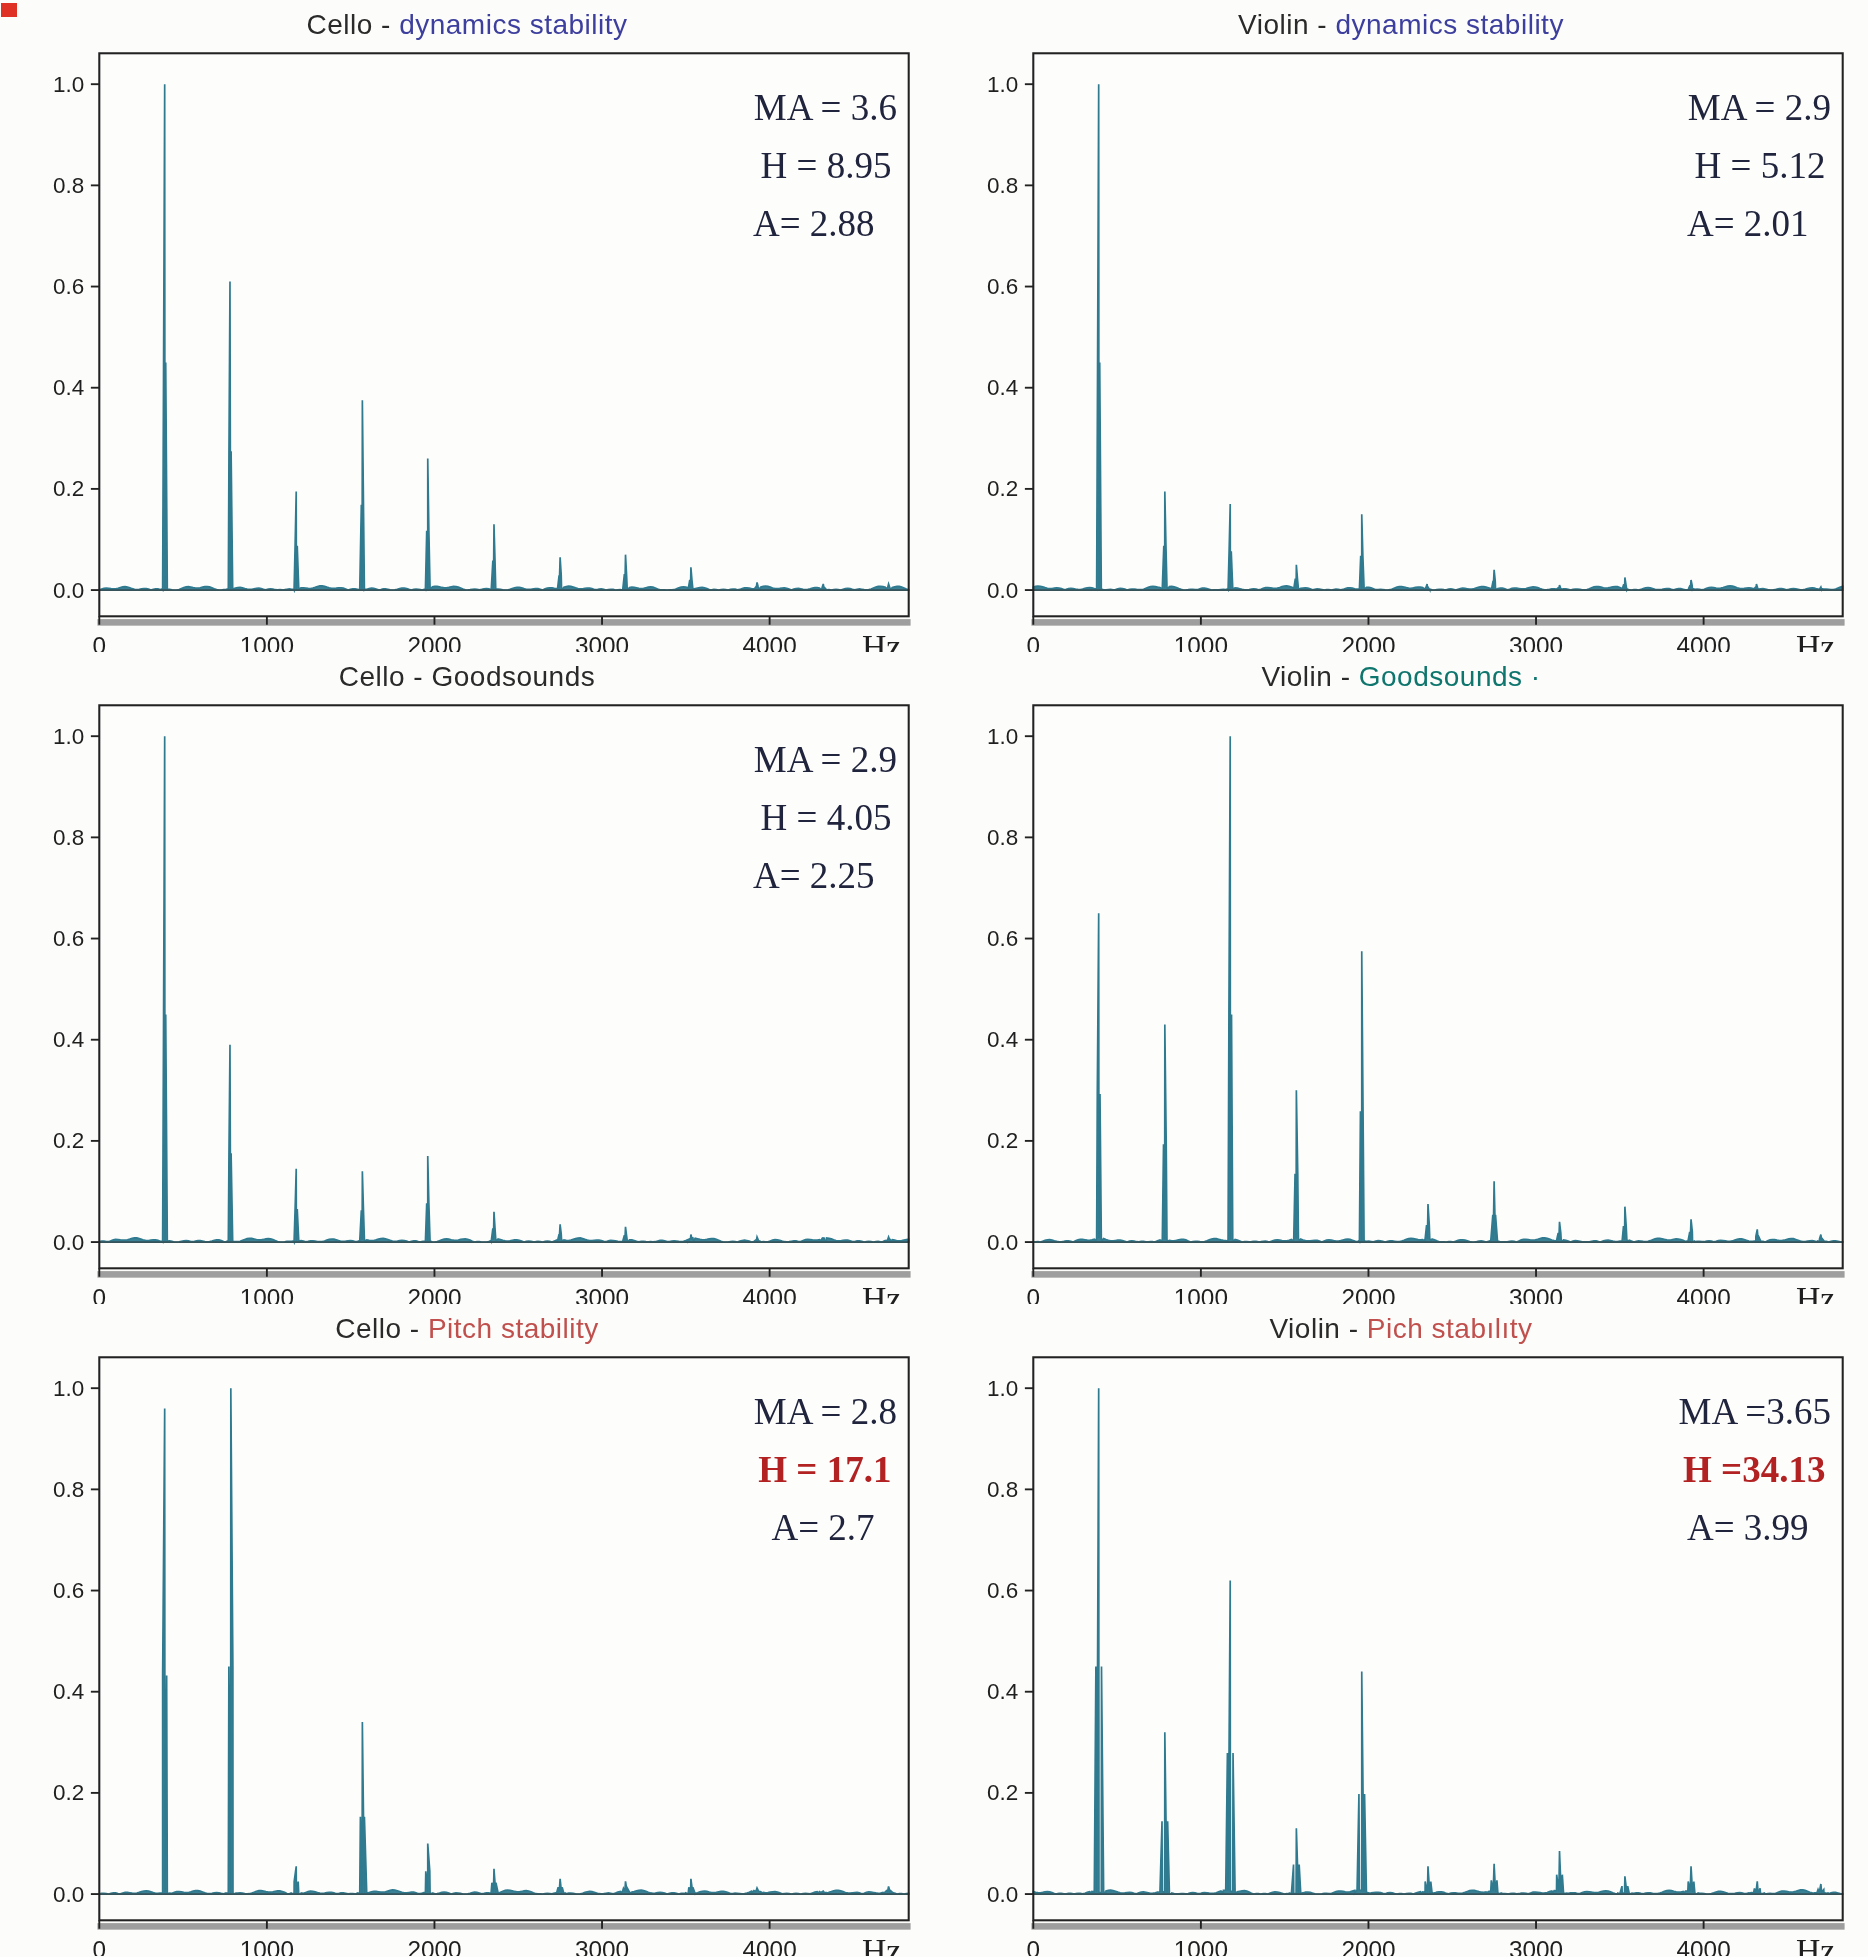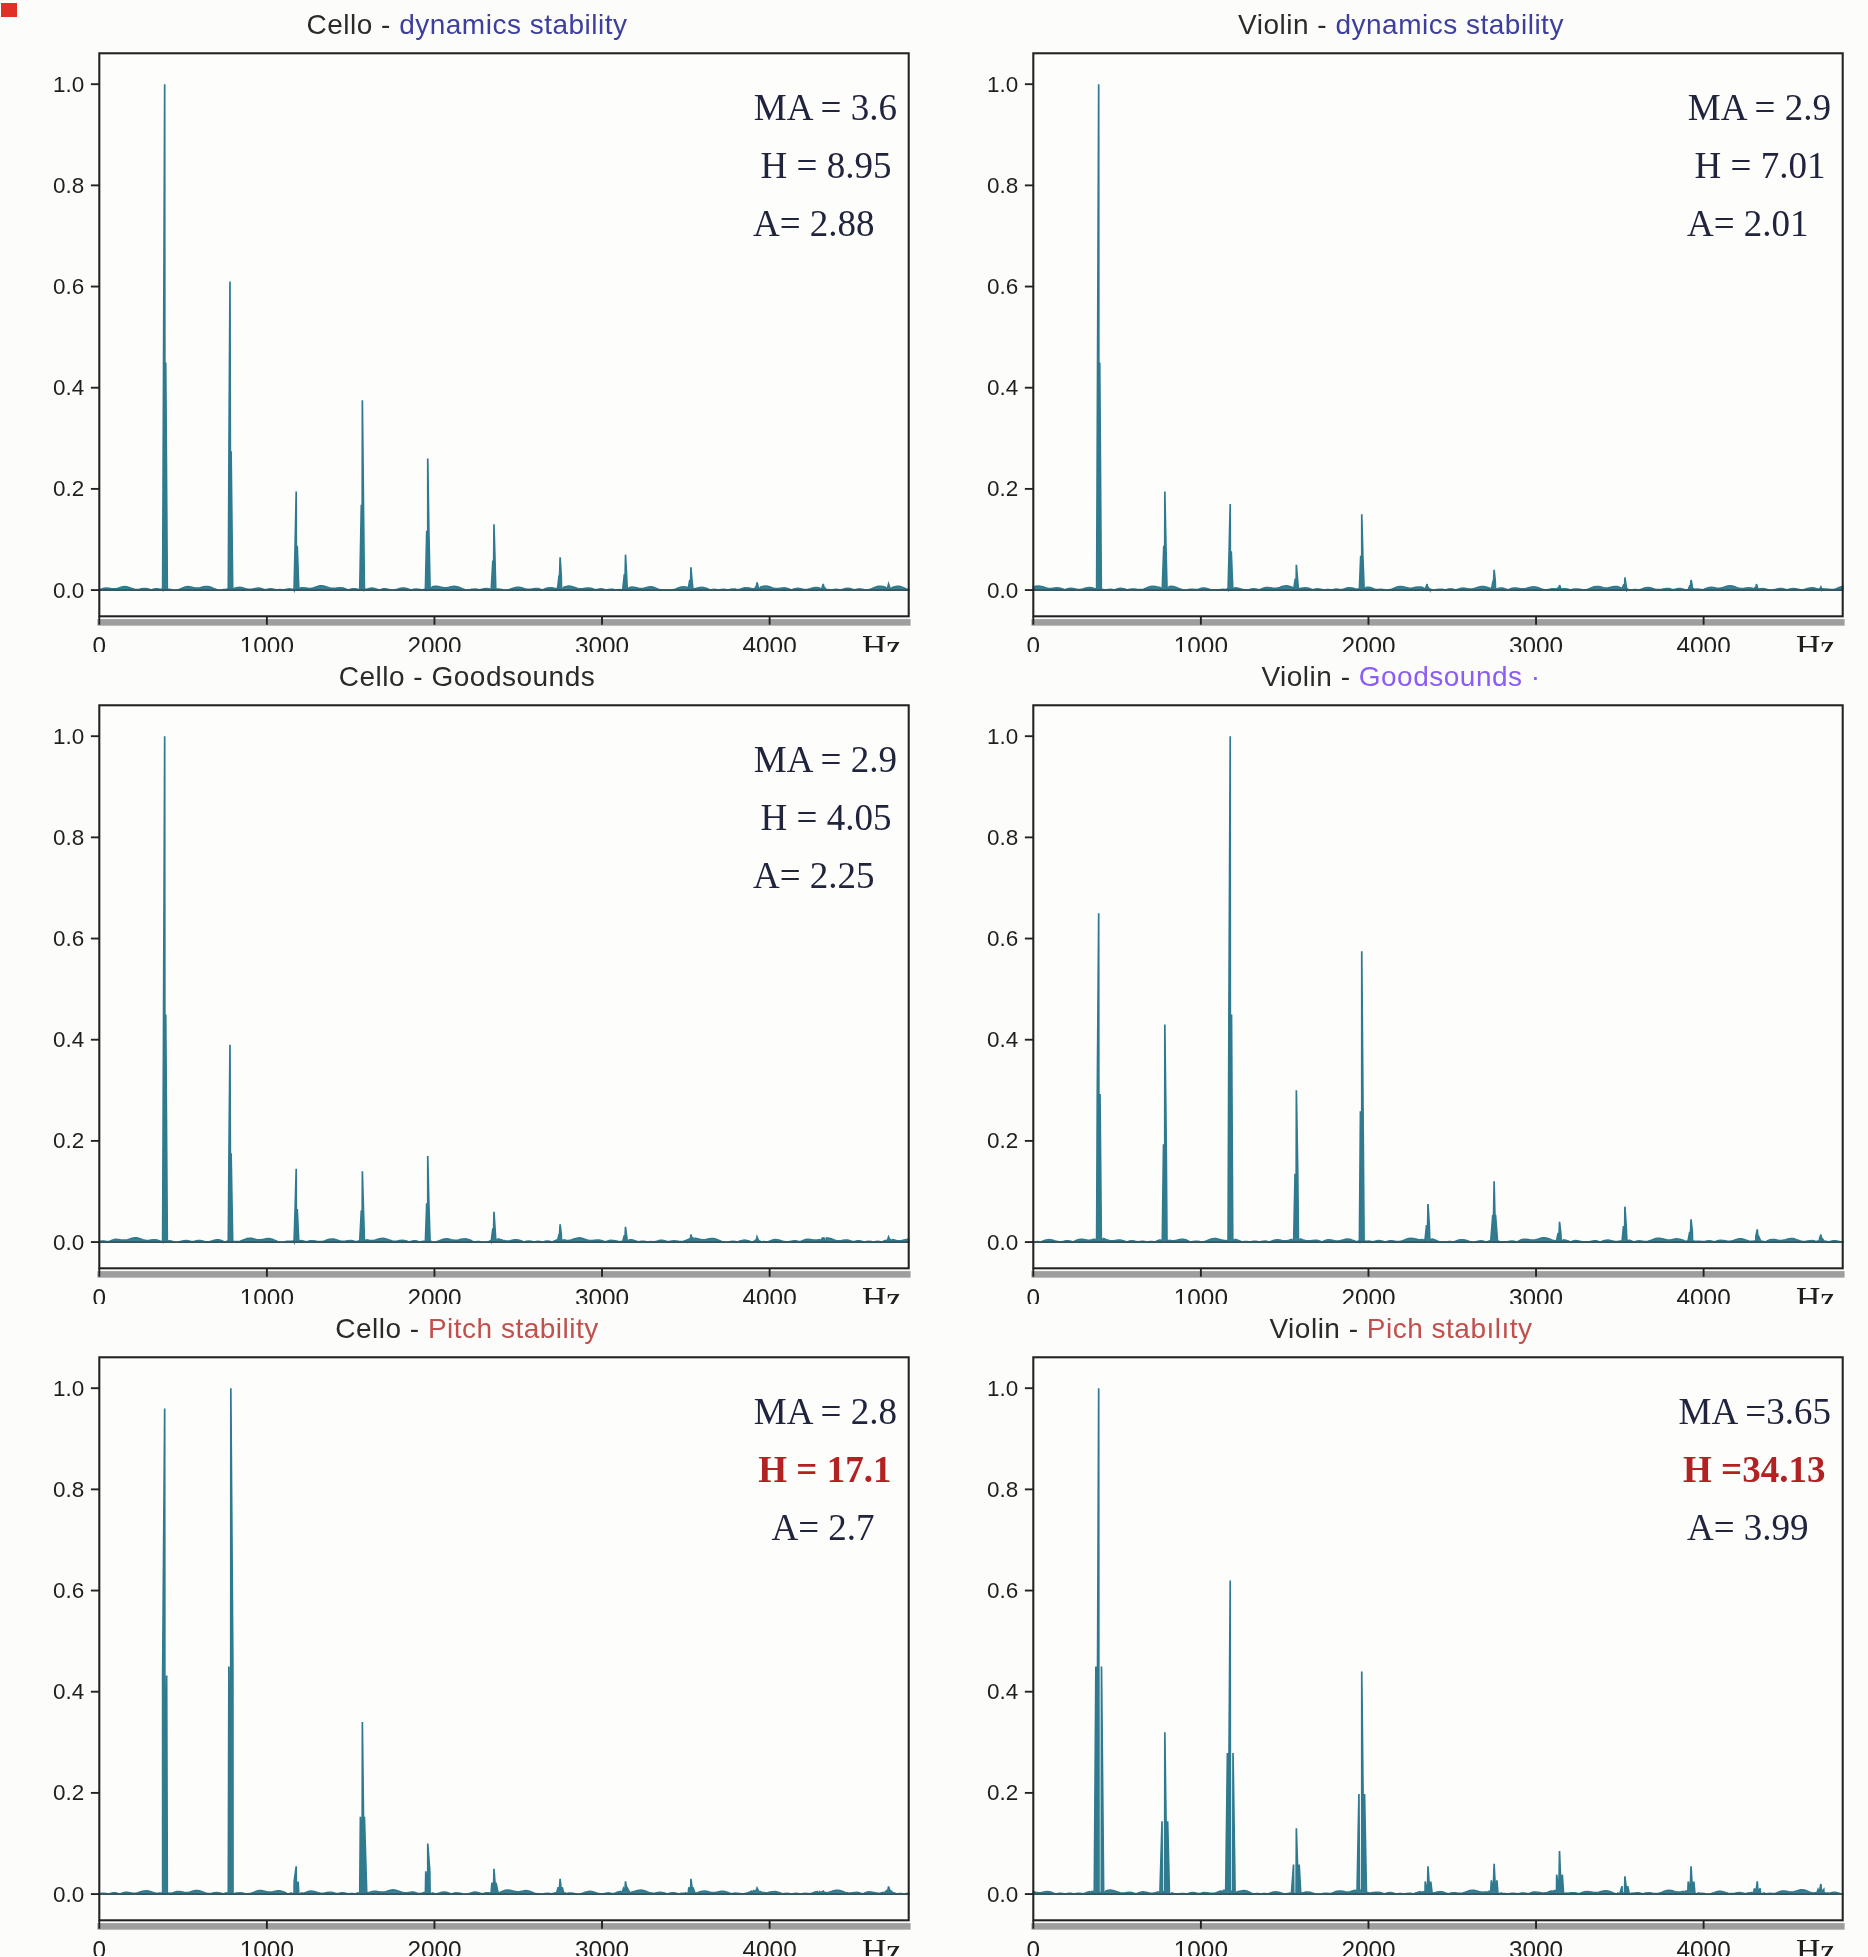--- a/index.html
+++ b/index.html
@@ -112,21 +112,21 @@
         <line x1="463.7639751552795" y1="614" x2="463.7639751552795" y2="623" stroke="#222222" stroke-width="2"></line>
         <text x="463.7639751552795" y="654" text-anchor="middle" font-size="26px" fill="#1f1f1f">2000</text>
         <line x1="642.6459627329193" y1="614" x2="642.6459627329193" y2="623" stroke="#222222" stroke-width="2"></line>
         <text x="642.6459627329193" y="654" text-anchor="middle" font-size="26px" fill="#1f1f1f">3000</text>
         <line x1="821.527950310559" y1="614" x2="821.527950310559" y2="623" stroke="#222222" stroke-width="2"></line>
         <text x="821.527950310559" y="654" text-anchor="middle" font-size="26px" fill="#1f1f1f">4000</text>
         <text x="962" y="658" text-anchor="end" font-size="36px" class="serif-label" fill="#1a1a1a">Hz</text>
       </svg>
       <div class="anno">
         <div class="l1">MA = 2.9</div>
-        <div class="l2">H = 7.01</div>
+        <div class="l2">H = 5.12</div>
         <div class="l3">A= 2.01</div>
       </div>
     </div>
     <div class="cell">
       <div class="chart-title"><span>Cello - </span><span style="color: rgb(42, 42, 42); margin-top: 44px;">Goodsounds</span></div>
       <svg width="934" height="611" class="plot-svg" viewBox="0 0 997 652">
         <rect x="106" y="13" width="864" height="601" fill="#fdfdfc"></rect>
         <rect x="104" y="617" width="868" height="7" fill="#8d8d8d" opacity="0.85"></rect>
         <path d="M 106.0 586.0 L 106.0 585.5 L 108.5 585.0 L 111.0 584.9 L 113.5 585.4 L 116.0 585.6 L 118.5 584.5 L 121.0 583.6 L 123.5 583.2 L 126.0 583.3 L 128.5 583.7 L 131.0 584.0 L 133.5 584.0 L 136.1 583.6 L 138.6 582.8 L 141.1 581.9 L 143.6 581.5 L 146.1 581.6 L 148.6 582.2 L 151.1 583.1 L 153.6 584.0 L 156.1 584.4 L 158.6 584.4 L 161.1 584.0 L 163.6 583.7 L 166.1 583.7 L 168.6 584.2 L 171.1 585.2 L 172.9 584.9 L 173.6 585.7 L 174.6 343.0 L 175.8 46.0 L 176.1 584.8 L 176.9 343.0 L 178.6 584.5 L 178.6 584.9 L 181.1 584.8 L 183.6 585.3 L 186.1 585.9 L 188.6 585.9 L 191.1 585.8 L 193.7 585.2 L 196.2 584.6 L 198.7 584.3 L 201.2 584.6 L 203.7 585.4 L 206.2 585.6 L 208.7 584.8 L 211.2 584.3 L 213.7 584.5 L 216.2 585.0 L 218.7 585.5 L 221.2 585.7 L 223.7 585.4 L 226.2 584.8 L 228.7 584.1 L 231.2 583.6 L 233.7 583.7 L 236.2 584.4 L 238.7 585.4 L 241.2 585.7 L 242.7 584.9 L 243.7 585.0 L 244.4 491.2 L 245.5 375.4 L 246.2 584.9 L 246.7 491.2 L 248.4 584.9 L 248.7 585.2 L 251.3 585.5 L 253.8 585.6 L 256.3 585.1 L 258.8 584.2 L 261.3 583.2 L 263.8 582.3 L 266.3 581.9 L 268.8 582.1 L 271.3 582.7 L 273.8 583.3 L 276.3 583.7 L 278.8 583.6 L 281.3 583.2 L 283.8 582.6 L 286.3 582.3 L 288.8 582.6 L 291.3 583.3 L 293.8 584.4 L 296.3 585.4 L 298.8 586.0 L 301.3 585.9 L 303.8 585.8 L 306.3 585.3 L 308.9 585.1 L 311.4 585.3 L 313.3 584.9 L 313.9 586.0 L 315.0 550.8 L 316.2 507.7 L 316.4 585.2 L 317.3 550.8 L 318.9 584.6 L 319.0 584.9 L 321.4 584.5 L 323.9 585.0 L 326.4 585.8 L 328.9 585.3 L 331.4 584.7 L 333.9 584.6 L 336.4 584.9 L 338.9 585.4 L 341.4 585.6 L 343.9 585.4 L 346.4 584.8 L 348.9 583.9 L 351.4 583.1 L 353.9 582.7 L 356.4 582.9 L 358.9 583.6 L 361.4 584.5 L 363.9 585.1 L 366.5 585.3 L 369.0 585.0 L 371.5 584.6 L 374.0 584.3 L 376.5 584.6 L 379.0 585.4 L 381.5 585.5 L 384.0 584.4 L 384.0 584.9 L 385.7 552.0 L 386.5 583.6 L 386.8 510.4 L 388.0 552.0 L 389.0 583.4 L 389.7 584.9 L 391.5 583.6 L 394.0 584.1 L 396.5 584.4 L 399.0 584.3 L 401.5 583.7 L 404.0 582.9 L 406.5 582.2 L 409.0 582.0 L 411.5 582.4 L 414.0 583.2 L 416.5 584.2 L 419.0 584.9 L 421.5 585.2 L 424.1 584.9 L 426.6 584.5 L 429.1 584.2 L 431.6 584.3 L 434.1 584.9 L 436.6 585.9 L 439.1 585.2 L 441.6 584.8 L 444.1 584.8 L 446.6 585.4 L 449.1 585.8 L 451.6 585.1 L 453.7 584.9 L 454.1 584.9 L 455.5 544.7 L 456.6 585.2 L 456.6 494.2 L 457.8 544.7 L 459.1 585.7 L 459.5 584.9 L 461.6 585.9 L 464.1 585.9 L 466.6 585.5 L 469.1 584.5 L 471.6 583.5 L 474.1 582.8 L 476.6 582.6 L 479.1 582.9 L 481.7 583.5 L 484.2 584.0 L 486.7 584.2 L 489.2 583.8 L 491.7 583.2 L 494.2 582.7 L 496.7 582.6 L 499.2 583.0 L 501.7 583.9 L 504.2 585.1 L 506.7 586.0 L 509.2 585.5 L 511.7 585.6 L 514.2 585.9 L 516.7 585.9 L 519.2 586.0 L 521.7 585.4 L 524.2 584.4 L 524.4 584.9 L 526.1 571.4 L 526.7 583.5 L 527.3 553.6 L 528.4 571.4 L 529.2 582.8 L 530.1 584.9 L 531.7 582.7 L 534.2 583.2 L 536.7 584.0 L 539.3 584.6 L 541.8 584.9 L 544.3 584.7 L 546.8 584.2 L 549.3 583.7 L 551.8 583.6 L 554.3 584.1 L 556.8 585.0 L 559.3 586.0 L 561.8 585.2 L 564.3 585.0 L 566.8 585.2 L 569.3 585.8 L 571.8 585.6 L 574.3 585.3 L 576.8 585.6 L 579.3 585.9 L 581.8 585.3 L 584.3 585.0 L 586.8 585.3 L 589.3 585.9 L 591.8 584.8 L 594.3 583.9 L 595.1 584.9 L 596.8 577.5 L 596.9 583.4 L 597.9 567.1 L 599.1 577.5 L 599.4 583.4 L 600.8 584.9 L 601.9 583.8 L 604.4 584.2 L 606.9 584.3 L 609.4 583.9 L 611.9 583.1 L 614.4 582.3 L 616.9 581.7 L 619.4 581.6 L 621.9 582.2 L 624.4 583.1 L 626.9 583.9 L 629.4 584.5 L 631.9 584.5 L 634.4 584.2 L 636.9 583.9 L 639.4 583.8 L 641.9 584.3 L 644.4 585.2 L 646.9 585.6 L 649.4 584.7 L 651.9 584.2 L 654.5 584.3 L 657.0 584.7 L 659.5 585.3 L 662.0 585.5 L 664.5 585.3 L 664.8 584.9 L 666.5 578.7 L 667.0 584.7 L 667.7 569.8 L 668.8 578.7 L 669.5 584.0 L 670.6 584.9 L 672.0 583.6 L 674.5 583.7 L 677.0 584.4 L 679.5 585.3 L 682.0 585.7 L 684.5 585.2 L 687.0 585.2 L 689.5 585.6 L 692.0 585.8 L 694.5 585.6 L 697.0 585.8 L 699.5 585.6 L 702.0 584.8 L 704.5 584.2 L 707.0 584.1 L 709.5 584.6 L 712.1 585.5 L 714.6 585.5 L 717.1 584.9 L 719.6 584.7 L 722.1 585.0 L 724.6 585.3 L 727.1 585.5 L 729.6 585.2 L 732.1 584.4 L 734.6 583.3 L 734.6 584.9 L 736.3 582.4 L 737.1 582.3 L 737.5 577.9 L 738.6 582.4 L 739.6 581.8 L 740.3 584.9 L 742.1 581.9 L 744.6 582.4 L 747.1 583.1 L 749.6 583.5 L 752.1 583.5 L 754.6 583.1 L 757.1 582.6 L 759.6 582.2 L 762.1 582.3 L 764.6 583.0 L 767.1 584.1 L 769.7 585.2 L 772.2 585.9 L 774.7 585.9 L 777.2 585.9 L 779.7 585.5 L 782.2 585.2 L 784.7 585.4 L 787.2 585.9 L 789.7 585.0 L 792.2 584.3 L 794.7 584.0 L 797.2 584.3 L 799.7 585.0 L 802.2 585.9 L 804.7 585.4 L 805.2 584.9 L 807.0 583.6 L 807.2 585.3 L 808.1 580.6 L 809.3 583.6 L 809.7 585.6 L 811.0 584.9 L 812.2 585.9 L 814.7 585.6 L 817.2 585.7 L 819.7 585.7 L 822.2 584.8 L 824.7 583.9 L 827.3 583.4 L 829.8 583.5 L 832.3 584.1 L 834.8 584.9 L 837.3 585.6 L 839.8 585.8 L 842.3 585.6 L 844.8 585.1 L 847.3 584.8 L 849.8 584.8 L 852.3 585.5 L 854.8 585.4 L 857.3 584.3 L 859.8 583.4 L 862.3 583.1 L 864.8 583.3 L 867.3 583.7 L 869.8 584.0 L 872.3 584.0 L 874.8 583.5 L 875.9 584.9 L 877.3 582.7 L 877.6 584.1 L 878.8 581.7 L 879.8 581.9 L 879.9 584.1 L 881.6 584.9 L 882.3 581.6 L 884.9 581.9 L 887.4 582.6 L 889.9 583.6 L 892.4 584.4 L 894.9 584.8 L 897.4 584.6 L 899.9 584.2 L 902.4 583.9 L 904.9 584.0 L 907.4 584.6 L 909.9 585.5 L 912.4 585.5 L 914.9 584.8 L 917.4 584.7 L 919.9 585.2 L 922.4 585.9 L 924.9 585.5 L 927.4 585.3 L 929.9 585.5 L 932.4 585.9 L 934.9 585.5 L 937.4 585.3 L 939.9 585.8 L 942.5 585.4 L 945.0 584.3 L 945.7 584.9 L 947.4 583.6 L 947.5 583.5 L 948.5 580.6 L 949.7 583.6 L 950.0 583.2 L 951.4 584.9 L 952.5 583.5 L 955.0 584.0 L 957.5 584.6 L 960.0 584.8 L 962.5 584.5 L 965.0 583.9 L 967.5 583.3 L 970.0 583.0 L 970.0 586.0 Z" fill="#2f7a8f" stroke="#2f7a8f" stroke-width="1.8" fill-opacity="0.95"></path>
         <line x1="106" y1="586" x2="970" y2="586" stroke="#3a4a4d" stroke-width="2" opacity="0.8"></line>
@@ -155,21 +155,21 @@
         <text x="821.527950310559" y="654" text-anchor="middle" font-size="26px" fill="#1f1f1f">4000</text>
         <text x="962" y="658" text-anchor="end" font-size="36px" class="serif-label" fill="#1a1a1a">Hz</text>
       </svg>
       <div class="anno">
         <div class="l1">MA = 2.9</div>
         <div class="l2">H = 4.05</div>
         <div class="l3">A= 2.25</div>
       </div>
     </div>
     <div class="cell">
-      <div class="chart-title"><span>Violin - </span><span style="color: #8b5cf6;">Goodsounds ·</span></div>
+      <div class="chart-title"><span>Violin - </span><span style="color: #0f766e;">Goodsounds ·</span></div>
       <svg width="934" height="611" class="plot-svg" viewBox="0 0 997 652">
         <rect x="106" y="13" width="864" height="601" fill="#fdfdfc"></rect>
         <rect x="104" y="617" width="868" height="7" fill="#8d8d8d" opacity="0.85"></rect>
         <path d="M 106.0 586.0 L 106.0 585.8 L 108.5 585.7 L 111.0 585.6 L 113.5 586.0 L 116.0 585.1 L 118.5 584.2 L 121.0 583.5 L 123.5 583.4 L 126.0 583.8 L 128.5 584.6 L 131.0 585.3 L 133.5 585.7 L 136.1 585.7 L 138.6 585.3 L 141.1 584.8 L 143.6 584.7 L 146.1 585.2 L 148.6 585.9 L 151.1 584.7 L 153.6 583.7 L 156.1 583.2 L 158.6 583.2 L 161.1 583.5 L 163.6 583.9 L 166.1 584.1 L 168.6 583.7 L 171.1 583.0 L 172.2 584.9 L 173.6 582.2 L 174.3 428.0 L 175.8 235.0 L 176.1 581.7 L 177.2 428.0 L 178.6 581.7 L 179.3 584.9 L 181.1 582.3 L 183.6 583.3 L 186.1 584.2 L 188.6 584.7 L 191.1 584.8 L 193.7 584.4 L 196.2 584.0 L 198.7 583.9 L 201.2 584.3 L 203.7 585.1 L 206.2 585.9 L 208.7 585.0 L 211.2 584.7 L 213.7 584.9 L 216.2 585.6 L 218.7 585.7 L 221.2 585.3 L 223.7 585.3 L 226.2 585.8 L 228.7 585.7 L 231.2 585.4 L 233.7 585.6 L 236.2 585.7 L 238.7 584.7 L 241.2 583.7 L 242.8 584.9 L 243.7 583.2 L 245.0 481.5 L 246.2 583.3 L 246.4 353.8 L 247.9 481.5 L 248.7 583.7 L 250.0 584.9 L 251.3 584.3 L 253.8 584.7 L 256.3 584.6 L 258.8 584.1 L 261.3 583.5 L 263.8 583.0 L 266.3 583.1 L 268.8 583.7 L 271.3 584.8 L 273.8 585.9 L 276.3 585.4 L 278.8 585.1 L 281.3 585.3 L 283.8 585.6 L 286.3 585.8 L 288.8 585.4 L 291.3 584.6 L 293.8 583.6 L 296.3 582.7 L 298.8 582.2 L 301.3 582.4 L 303.8 583.0 L 306.3 583.7 L 308.9 584.2 L 311.4 584.3 L 312.6 584.9 L 313.9 583.9 L 314.8 343.0 L 316.2 46.0 L 316.4 583.4 L 317.6 343.0 L 318.9 583.0 L 319.8 584.9 L 321.4 583.2 L 323.9 583.8 L 326.4 584.8 L 328.9 585.9 L 331.4 585.5 L 333.9 585.4 L 336.4 585.8 L 338.9 585.6 L 341.4 585.2 L 343.9 585.2 L 346.4 585.7 L 348.9 585.6 L 351.4 585.1 L 353.9 585.0 L 356.4 585.4 L 358.9 585.7 L 361.4 584.6 L 363.9 583.9 L 366.5 583.6 L 369.0 583.9 L 371.5 584.3 L 374.0 584.6 L 376.5 584.6 L 379.0 584.0 L 381.5 583.1 L 383.3 584.9 L 384.0 582.3 L 385.4 513.1 L 386.5 581.9 L 386.8 424.0 L 388.3 513.1 L 389.0 582.1 L 390.4 584.9 L 391.5 582.8 L 394.0 583.8 L 396.5 584.5 L 399.0 584.8 L 401.5 584.7 L 404.0 584.3 L 406.5 584.1 L 409.0 584.2 L 411.5 584.9 L 414.0 586.0 L 416.5 584.9 L 419.0 584.0 L 421.5 583.7 L 424.1 584.0 L 426.6 584.5 L 429.1 584.9 L 431.6 584.9 L 434.1 584.5 L 436.6 583.8 L 439.1 583.1 L 441.6 582.9 L 444.1 583.2 L 446.6 584.0 L 449.1 585.0 L 451.6 585.8 L 453.0 584.9 L 454.1 585.9 L 455.2 446.3 L 456.6 585.9 L 456.6 275.5 L 458.0 446.3 L 459.1 585.5 L 460.2 584.9 L 461.6 585.1 L 464.1 585.0 L 466.6 585.4 L 469.1 585.8 L 471.6 585.0 L 474.1 584.5 L 476.6 584.6 L 479.1 585.2 L 481.7 585.9 L 484.2 585.1 L 486.7 584.7 L 489.2 584.7 L 491.7 585.1 L 494.2 585.5 L 496.7 585.5 L 499.2 585.0 L 501.7 584.1 L 504.2 583.0 L 506.7 582.2 L 509.2 581.9 L 511.7 582.2 L 514.2 582.8 L 516.7 583.4 L 519.2 583.7 L 521.7 583.5 L 523.7 584.9 L 524.2 583.0 L 525.8 567.8 L 526.7 582.5 L 527.3 545.5 L 528.7 567.8 L 529.2 582.3 L 530.8 584.9 L 531.7 582.7 L 534.2 583.5 L 536.7 584.7 L 539.3 585.7 L 541.8 585.8 L 544.3 585.7 L 546.8 586.0 L 549.3 585.6 L 551.8 585.6 L 554.3 586.0 L 556.8 585.1 L 559.3 584.2 L 561.8 583.6 L 564.3 583.5 L 566.8 583.9 L 569.3 584.7 L 571.8 585.5 L 574.3 585.9 L 576.8 585.9 L 579.3 585.5 L 581.8 585.0 L 584.3 584.8 L 586.8 585.1 L 589.3 585.9 L 591.8 585.2 L 594.3 584.4 L 594.3 584.9 L 596.5 556.8 L 596.9 584.1 L 597.9 521.2 L 599.4 584.3 L 599.4 556.8 L 601.5 584.9 L 601.9 585.0 L 604.4 585.7 L 606.9 585.8 L 609.4 585.8 L 611.9 585.8 L 614.4 585.2 L 616.9 585.0 L 619.4 585.3 L 621.9 585.9 L 624.4 584.8 L 626.9 583.7 L 629.4 583.1 L 631.9 583.0 L 634.4 583.3 L 636.9 583.8 L 639.4 584.0 L 641.9 583.7 L 644.4 583.0 L 646.9 582.2 L 649.4 581.6 L 651.9 581.5 L 654.5 582.0 L 657.0 582.9 L 659.5 583.8 L 662.0 584.5 L 664.1 584.9 L 664.5 584.6 L 666.3 576.3 L 667.0 584.4 L 667.7 564.4 L 669.1 576.3 L 669.5 584.0 L 671.3 584.9 L 672.0 583.8 L 674.5 584.1 L 677.0 584.9 L 679.5 586.0 L 682.0 585.0 L 684.5 584.5 L 687.0 584.6 L 689.5 585.1 L 692.0 585.8 L 694.5 585.8 L 697.0 585.8 L 699.5 585.7 L 702.0 585.1 L 704.5 584.7 L 707.0 584.8 L 709.5 585.4 L 712.1 585.7 L 714.6 584.7 L 717.1 584.1 L 719.6 584.0 L 722.1 584.4 L 724.6 585.0 L 727.1 585.4 L 729.6 585.4 L 732.1 584.9 L 733.9 584.9 L 734.6 584.2 L 736.0 569.0 L 737.1 583.6 L 737.5 548.2 L 738.9 569.0 L 739.6 583.6 L 741.0 584.9 L 742.1 584.0 L 744.6 585.0 L 747.1 585.9 L 749.6 585.1 L 752.1 584.8 L 754.6 584.9 L 757.1 585.3 L 759.6 585.5 L 762.1 585.2 L 764.6 584.5 L 767.1 583.5 L 769.7 582.5 L 772.2 581.9 L 774.7 581.9 L 777.2 582.4 L 779.7 583.1 L 782.2 583.7 L 784.7 583.9 L 787.2 583.6 L 789.7 583.0 L 792.2 582.6 L 794.7 582.7 L 797.2 583.2 L 799.7 584.2 L 802.2 585.3 L 804.5 584.9 L 804.7 585.9 L 806.7 575.1 L 807.2 585.6 L 808.1 561.7 L 809.5 575.1 L 809.7 585.9 L 811.7 584.9 L 812.2 585.6 L 814.7 585.2 L 817.2 585.2 L 819.7 585.6 L 822.2 585.6 L 824.7 584.9 L 827.3 584.6 L 829.8 584.9 L 832.3 585.7 L 834.8 585.3 L 837.3 584.5 L 839.8 584.2 L 842.3 584.4 L 844.8 584.8 L 847.3 585.2 L 849.8 585.2 L 852.3 584.8 L 854.8 583.9 L 857.3 583.1 L 859.8 582.6 L 862.3 582.6 L 864.8 583.2 L 867.3 584.1 L 869.8 584.9 L 872.3 585.3 L 874.8 585.2 L 875.2 584.9 L 877.3 584.8 L 877.3 579.9 L 878.8 572.5 L 879.8 584.5 L 880.2 579.9 L 882.3 584.5 L 882.3 584.9 L 884.9 585.1 L 887.4 585.9 L 889.9 584.7 L 892.4 583.7 L 894.9 583.3 L 897.4 583.4 L 899.9 583.9 L 902.4 584.3 L 904.9 584.4 L 907.4 584.0 L 909.9 583.3 L 912.4 582.6 L 914.9 582.2 L 917.4 582.4 L 919.9 583.2 L 922.4 584.1 L 924.9 585.0 L 927.4 585.5 L 929.9 585.4 L 932.4 585.0 L 934.9 584.6 L 937.4 584.5 L 939.9 584.9 L 942.5 585.7 L 943.2 584.9 L 945.0 585.4 L 945.3 582.4 L 946.7 577.9 L 947.5 584.8 L 948.2 582.4 L 950.0 584.7 L 950.3 584.9 L 952.5 585.2 L 955.0 586.0 L 957.5 585.2 L 960.0 584.8 L 962.5 584.8 L 965.0 585.2 L 967.5 585.7 L 970.0 585.8 L 970.0 586.0 Z" fill="#2f7a8f" stroke="#2f7a8f" stroke-width="1.8" fill-opacity="0.95"></path>
         <line x1="106" y1="586" x2="970" y2="586" stroke="#3a4a4d" stroke-width="2" opacity="0.8"></line>
         <rect x="106" y="13" width="864" height="601" fill="none" stroke="#222222" stroke-width="2.2"></rect>
         <line x1="97" y1="46" x2="106" y2="46" stroke="#222222" stroke-width="2"></line>
         <text x="90" y="54" text-anchor="end" font-size="24px" fill="#1f1f1f">1.0</text>
         <line x1="97" y1="154" x2="106" y2="154" stroke="#222222" stroke-width="2"></line>
         <text x="90" y="162" text-anchor="end" font-size="24px" fill="#1f1f1f">0.8</text>

